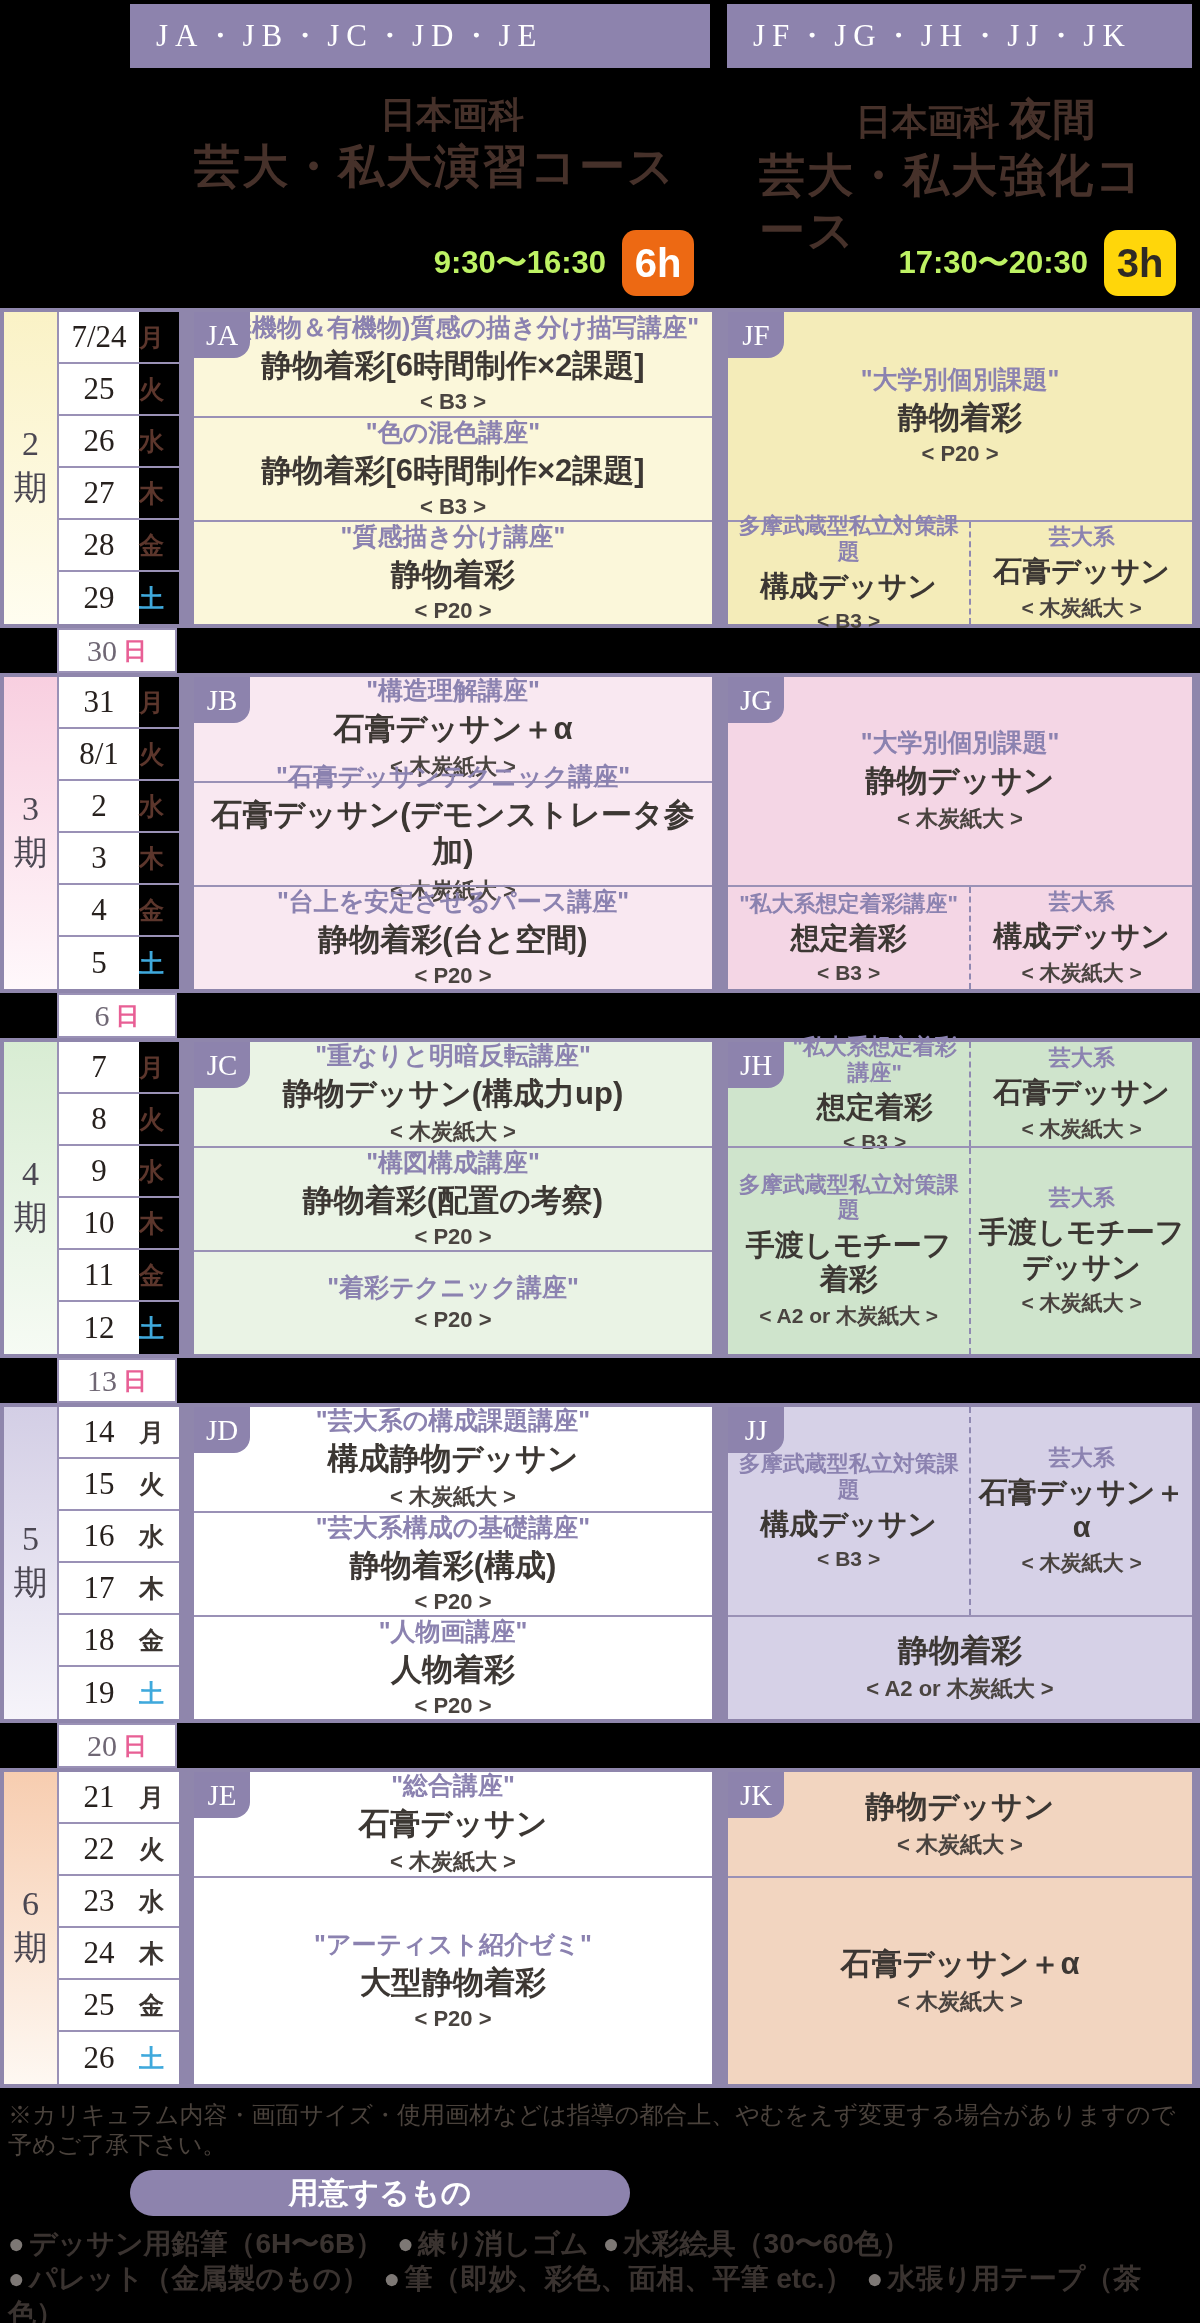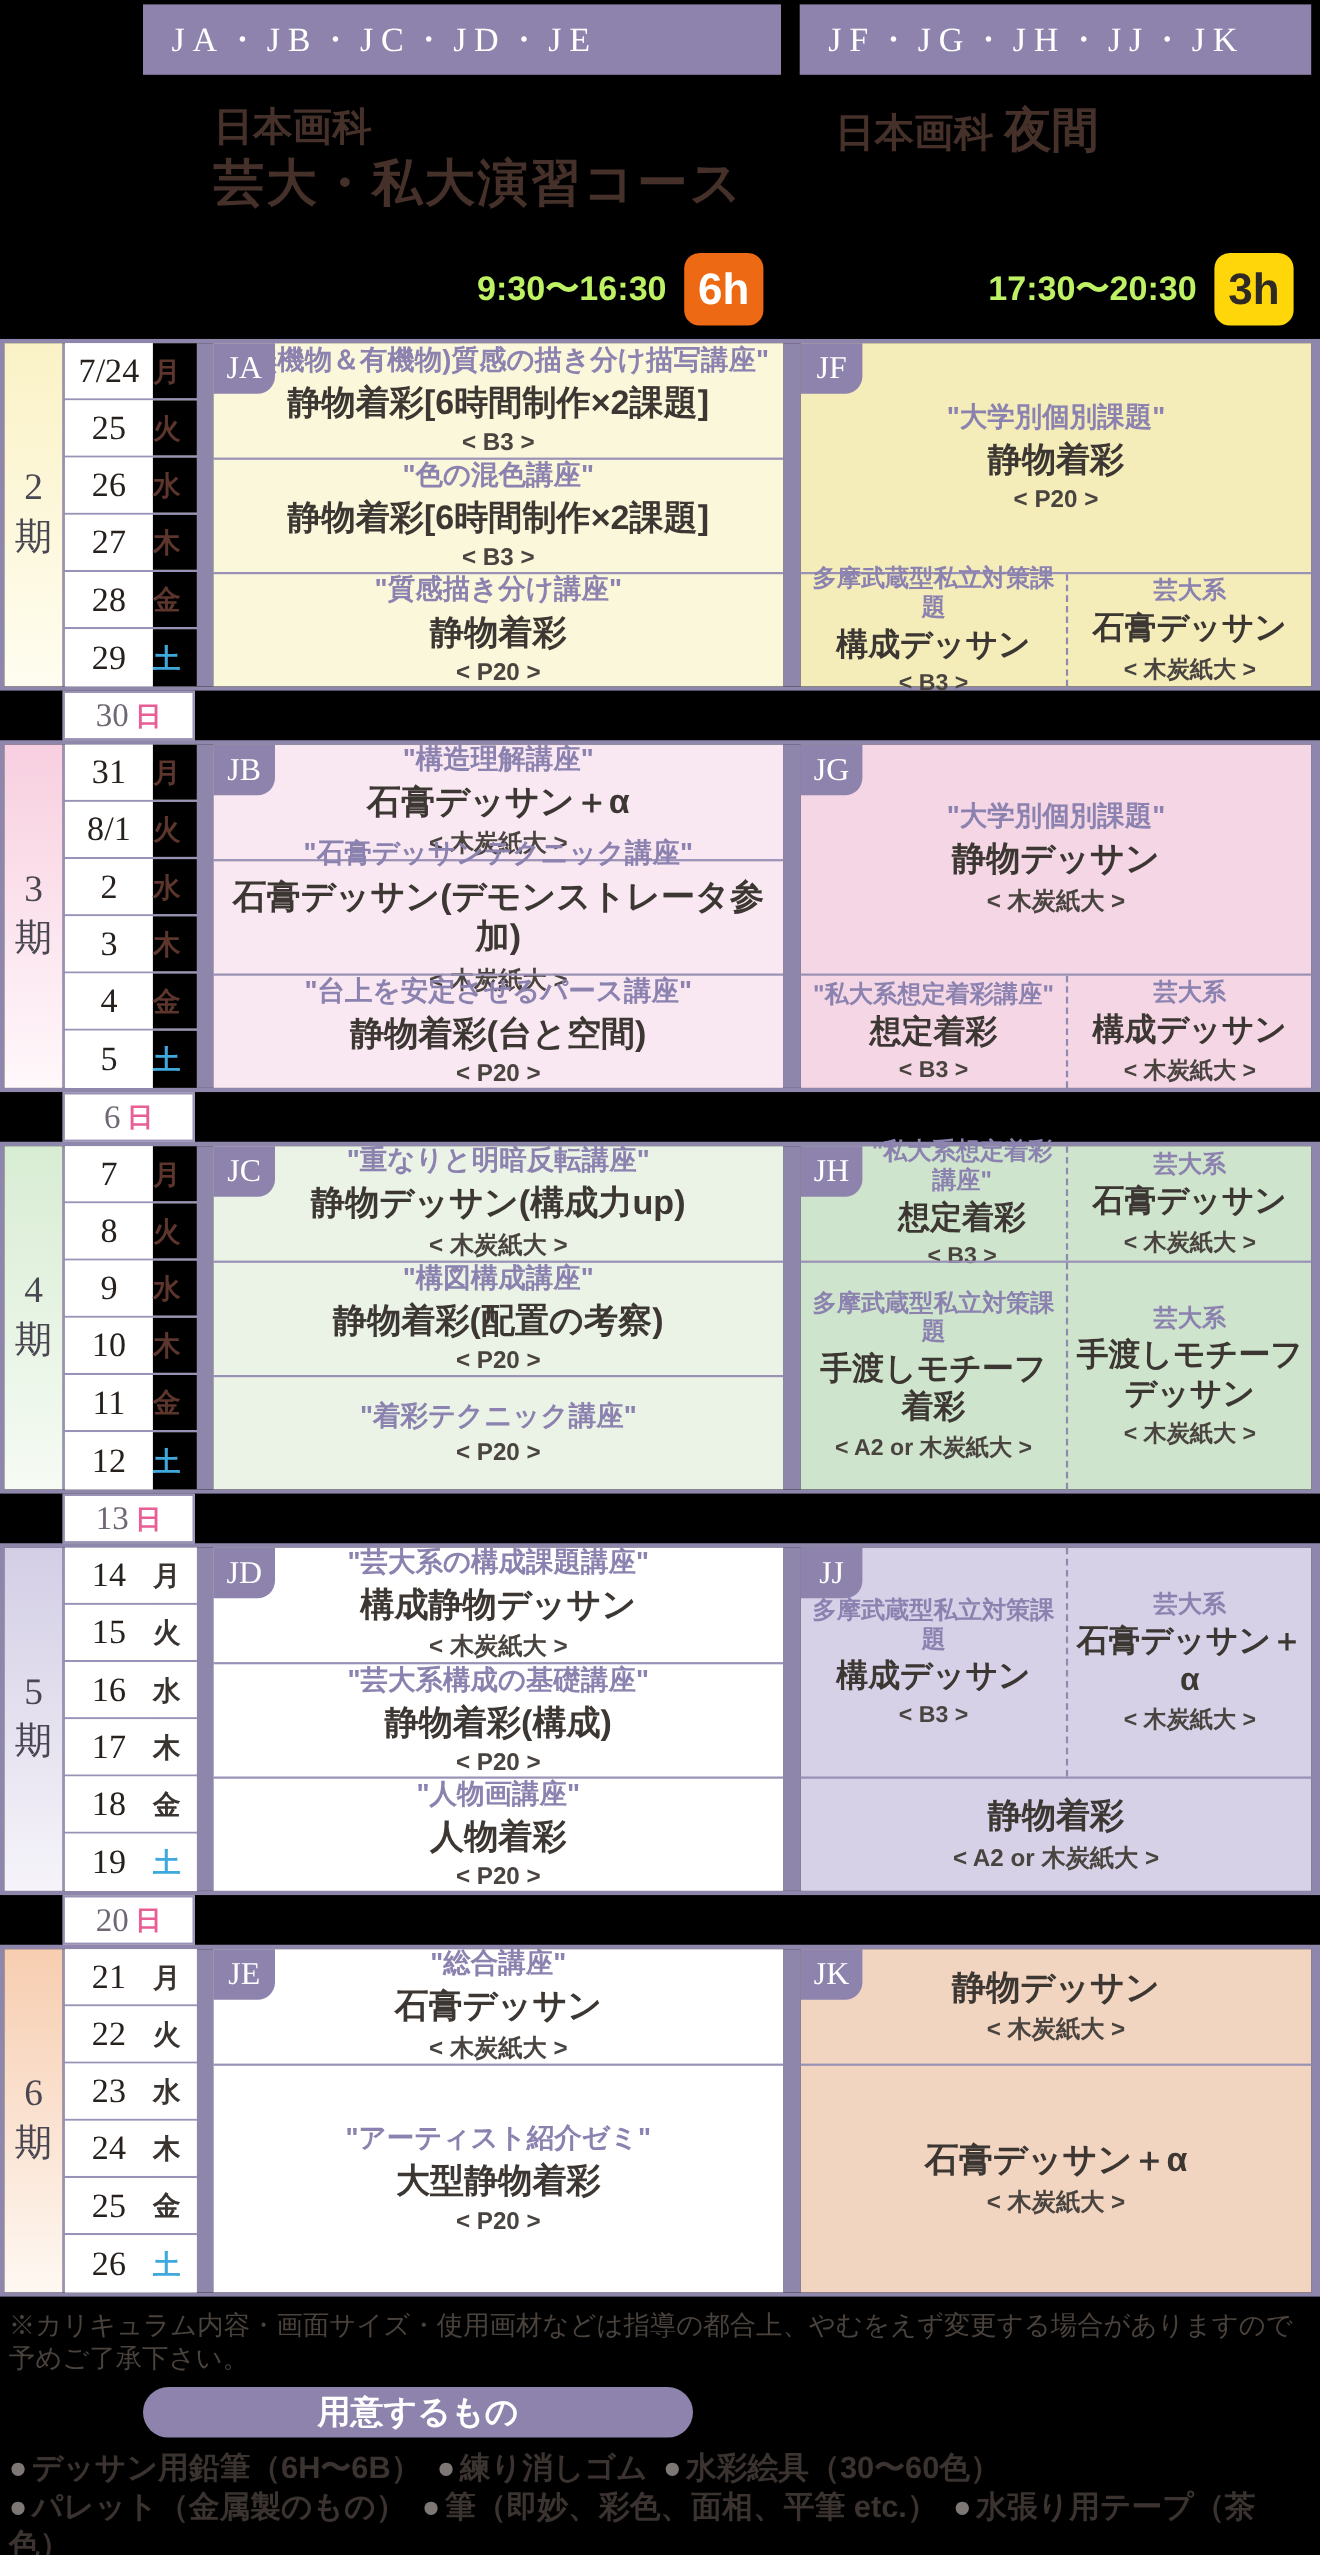--- a/index.html
+++ b/index.html
@@ -9,21 +9,21 @@
   
   #header{position:relative;height:308px;background:#000;}
   .hcol{position:absolute;top:0;height:308px;}
   .hcol.left{left:130px;width:580px;}
   .hcol.right{left:727px;width:465px;}
   .hband{margin-top:4px;height:64px;background:#8d83ad;display:flex;align-items:center;
          padding-left:26px;color:#fff;font-family:"Liberation Serif",serif;
          font-size:31px;letter-spacing:7px;}
   .htitle{padding:24px 0 0 64px;color:#46312a;font-family:"Liberation Serif",serif;}
   .hcol.right .htitle{padding-left:32px;}
-  .hdept{font-size:36px;font-weight:700;line-height:1.3;}
+  .hdept{font-size:36px;font-weight:700;line-height:1.3;text-align:center;}
   .hnight{font-size:43px;font-weight:700;margin-left:10px;}
   .hcourse{font-size:46px;font-weight:700;letter-spacing:2px;line-height:1.2;}
   .htime{position:absolute;right:0;bottom:12px;display:flex;align-items:center;gap:16px;padding-right:16px;}
   .htime .time{color:#bef264;font-size:31px;font-weight:700;}
   .badge{display:flex;align-items:center;justify-content:center;width:72px;height:66px;
          border-radius:14px;font-size:40px;font-weight:700;}
   .badge.b6{background:#ed6913;color:#fff;}
   .badge.b3{background:#ffd60a;color:#2f2a24;}
 
   
@@ -101,20 +101,21 @@
       </div>
     </div>
     <div class="hcol right">
       <div class="hband">
         <span>JF・JG・JH・JJ・JK</span>
       </div>
       <div class="htitle">
         <div class="hdept">
           <span>日本画科</span><span class="hnight">夜間</span>
         </div>
+        <div class="hcourse">芸大・私大強化コース</div>
       </div>
       <div class="htime">
         <span class="time">17:30〜20:30</span>
         <span class="badge b3">3h</span>
       </div>
     </div>
   </div>
 
   <div id="schedule">
       <div class="period-block">

